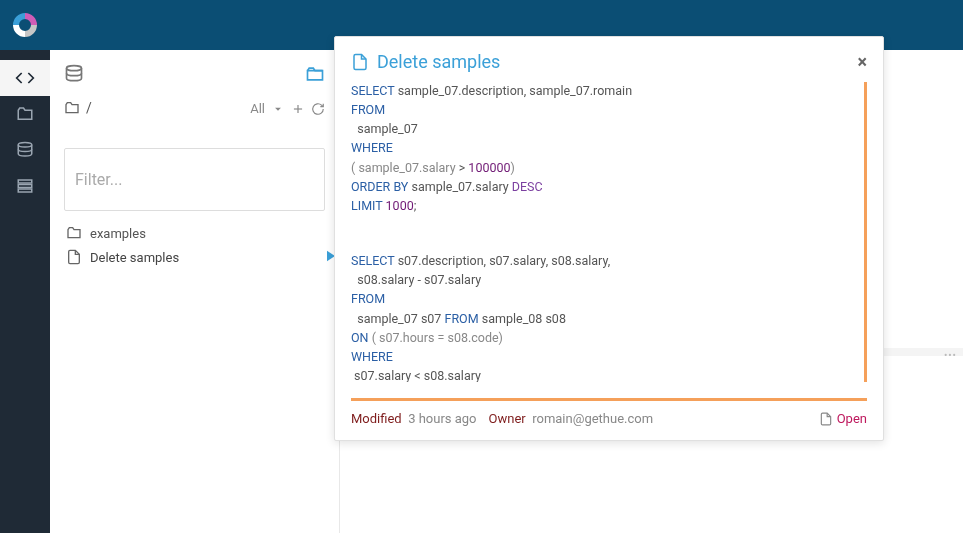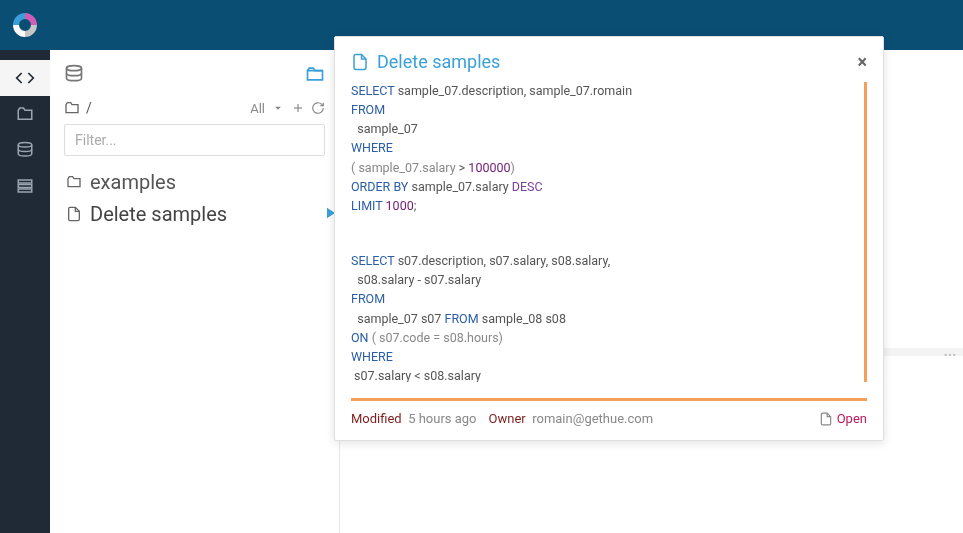--- a/index.html
+++ b/index.html
@@ -16,29 +16,29 @@
 .narrow-nav .nav-item.active { background: #f5f5f5; color: #1f2a36; width: 50px; }
 
 .content { flex: 1; background: #fff; display: flex; position: relative; }
 .leftpanel { width: 290px; border-right: 1px solid #e8e8e8; background: #fff; display: flex; flex-direction: column; }
 .leftpanel-header { display: flex; align-items: center; justify-content: space-between; padding: 14px 14px 6px 14px; }
 .leftpanel-header .db-icon { color: #777; }
 .leftpanel-header .folder-right { color: #2e8fbd; }
 
 .path-row { display: flex; align-items: center; justify-content: space-between; padding: 6px 14px 4px 14px; color: #555; font-size: 14px; }
 .path-row .path-left { display: flex; align-items: center; gap: 6px; }
-.path-row .path-right { display: flex; align-items: flex-start; gap: 6px; color: #888; font-size: 13px; }
+.path-row .path-right { display: flex; align-items: flex-end; gap: 6px; color: #888; font-size: 13px; }
 .path-row .path-right svg { width: 14px; height: 14px; }
 
 .filter-wrap { padding: 4px 14px 8px 14px; }
-.filter-wrap input { width: 100%; padding: 7px 10px; border: 1px solid #ddd; border-radius: 2px; font-size: 14px; color: #555; outline: none; }
+.filter-wrap input { width: 100%; padding: 21px 10px; border: 1px solid #ddd; border-radius: 2px; font-size: 16px; color: #555; outline: none; margin-top: 24px; }
 .filter-wrap input::placeholder { color: #aaa; }
 
 .tree { padding: 2px 14px; }
-.tree-item { display: flex; align-items: center; gap: 8px; padding: 4px 2px; font-size: 20px; color: #555; cursor: pointer; position: relative; }
+.tree-item { display: flex; align-items: center; gap: 8px; padding: 4px 2px; font-size: 13px; color: #555; cursor: pointer; position: relative; }
 .tree-item svg { width: 16px; height: 16px; flex-shrink: 0; }
 .tree-item.active { color: #444; }
 .tree-item .arrow-right { position: absolute; right: -14px; color: #3ba0d8; }
 
 .rightpanel { flex: 1; background: #fff; position: relative; }
 
 .popover { position: absolute; top: 36px; left: 334px; width: 550px; background: #fff; border: 1px solid #e0e0e0; box-shadow: 0 2px 10px rgba(0,0,0,0.12); border-radius: 2px; z-index: 50; }
 .popover-header { display: flex; align-items: center; justify-content: space-between; padding: 14px 16px 10px 16px; }
 .popover-title { display: flex; align-items: center; gap: 8px; color: #3ba0d8; font-size: 18px; font-weight: 400; }
 .popover-title svg { width: 18px; height: 18px; }
@@ -200,33 +200,33 @@
 <span class="kw">WHERE</span>
 <span class="paren">( sample_07.salary </span><span class="op">&gt;</span><span class="num"> 100000</span><span class="paren">)</span>
 <span class="kw">ORDER BY</span><span> sample_07.salary </span><span class="dir">DESC</span>
 <span class="kw">LIMIT</span><span class="num"> 1000</span><span>;</span>
 
 
 <span class="kw">SELECT</span><span> s07.description, s07.salary, s08.salary,</span>
 <span>  s08.salary - s07.salary</span>
 <span class="kw">FROM</span>
 <span>  sample_07 s07 </span><span class="kw">FROM</span><span> sample_08 s08</span>
-<span class="kw">ON</span><span class="paren"> ( s07.code = s08.hours)</span>
+<span class="kw">ON</span><span class="paren"> ( s07.hours = s08.code)</span>
 <span class="kw">WHERE</span>
 <span> s07.salary &lt; s08.salary</span>
 
 
 
 
 </div>
   </div>
   <div class="bottom-accent"></div>
   <div class="popover-footer">
     <div class="meta">
-      <span><span class="label">Modified</span>&nbsp;&nbsp;<span class="val">5 hours ago</span></span>
+      <span><span class="label">Modified</span>&nbsp;&nbsp;<span class="val">3 hours ago</span></span>
       <span><span class="label">Owner</span>&nbsp;&nbsp;<span class="val">romain@gethue.com</span></span>
     </div>
     <div class="open-link">
       <svg viewBox="0 0 24 24" fill="none" stroke="#888" stroke-width="2">
           <path d="M14 2H6a2 2 0 0 0-2 2v16a2 2 0 0 0 2 2h12a2 2 0 0 0 2-2V8z"></path>
           <polyline points="14 2 14 8 20 8"></polyline>
         </svg>
       <span>Open</span>
     </div>
   </div>

